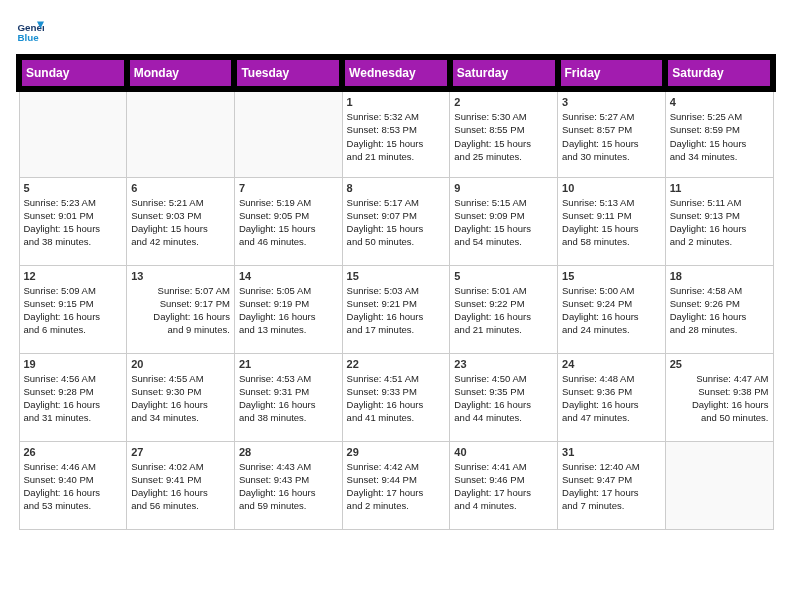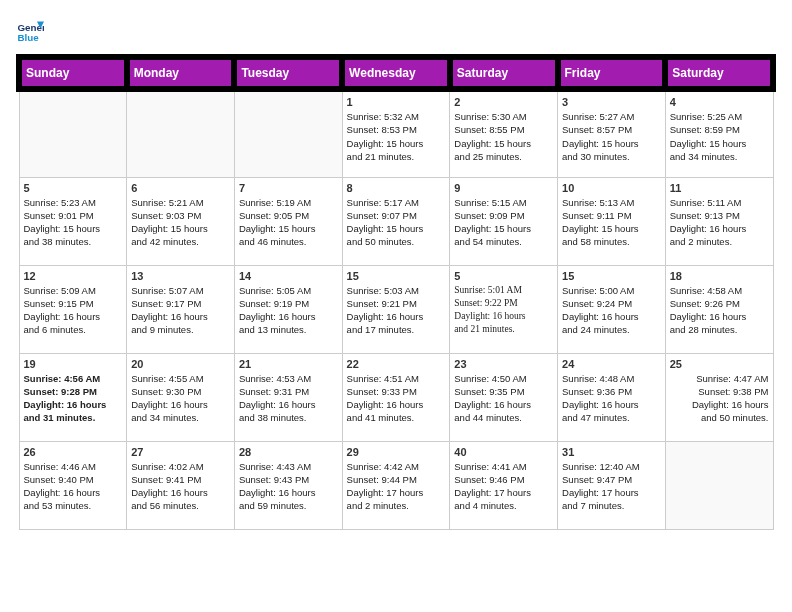--- a/index.html
+++ b/index.html
@@ -195,42 +195,42 @@
       <tr>
         <td>
           <div class="day-number">12</div>
           <div class="day-info" style="white-space: pre-line;">Sunrise: 5:09 AM
 Sunset: 9:15 PM
 Daylight: 16 hours
 and 6 minutes.</div>
         </td>
         <td>
           <div class="day-number">13</div>
-          <div class="day-info" style="white-space: pre-line;">Sunrise: 5:07 AM
+          <div class="day-info" style="white-space: pre-line; text-align: right;">Sunrise: 5:07 AM
 Sunset: 9:17 PM
 Daylight: 16 hours
 and 9 minutes.</div>
         </td>
         <td>
           <div class="day-number">14</div>
           <div class="day-info" style="white-space: pre-line;">Sunrise: 5:05 AM
 Sunset: 9:19 PM
 Daylight: 16 hours
 and 13 minutes.</div>
         </td>
         <td>
           <div class="day-number">15</div>
           <div class="day-info" style="white-space: pre-line;">Sunrise: 5:03 AM
 Sunset: 9:21 PM
 Daylight: 16 hours
 and 17 minutes.</div>
         </td>
         <td>
           <div class="day-number">5</div>
-          <div class="day-info" style="white-space: pre-line; font-family: Liberation Serif, serif;">Sunrise: 5:01 AM
+          <div class="day-info" style="white-space: pre-line;">Sunrise: 5:01 AM
 Sunset: 9:22 PM
 Daylight: 16 hours
 and 21 minutes.</div>
         </td>
         <td>
           <div class="day-number">15</div>
           <div class="day-info" style="white-space: pre-line;">Sunrise: 5:00 AM
 Sunset: 9:24 PM
 Daylight: 16 hours
 and 24 minutes.</div>
@@ -239,21 +239,21 @@
           <div class="day-number">18</div>
           <div class="day-info" style="white-space: pre-line;">Sunrise: 4:58 AM
 Sunset: 9:26 PM
 Daylight: 16 hours
 and 28 minutes.</div>
         </td>
       </tr>
       <tr>
         <td>
           <div class="day-number">19</div>
-          <div class="day-info" style="white-space: pre-line; font-weight: bold;">Sunrise: 4:56 AM
+          <div class="day-info" style="white-space: pre-line;">Sunrise: 4:56 AM
 Sunset: 9:28 PM
 Daylight: 16 hours
 and 31 minutes.</div>
         </td>
         <td>
           <div class="day-number">20</div>
           <div class="day-info" style="white-space: pre-line;">Sunrise: 4:55 AM
 Sunset: 9:30 PM
 Daylight: 16 hours
 and 34 minutes.</div>

